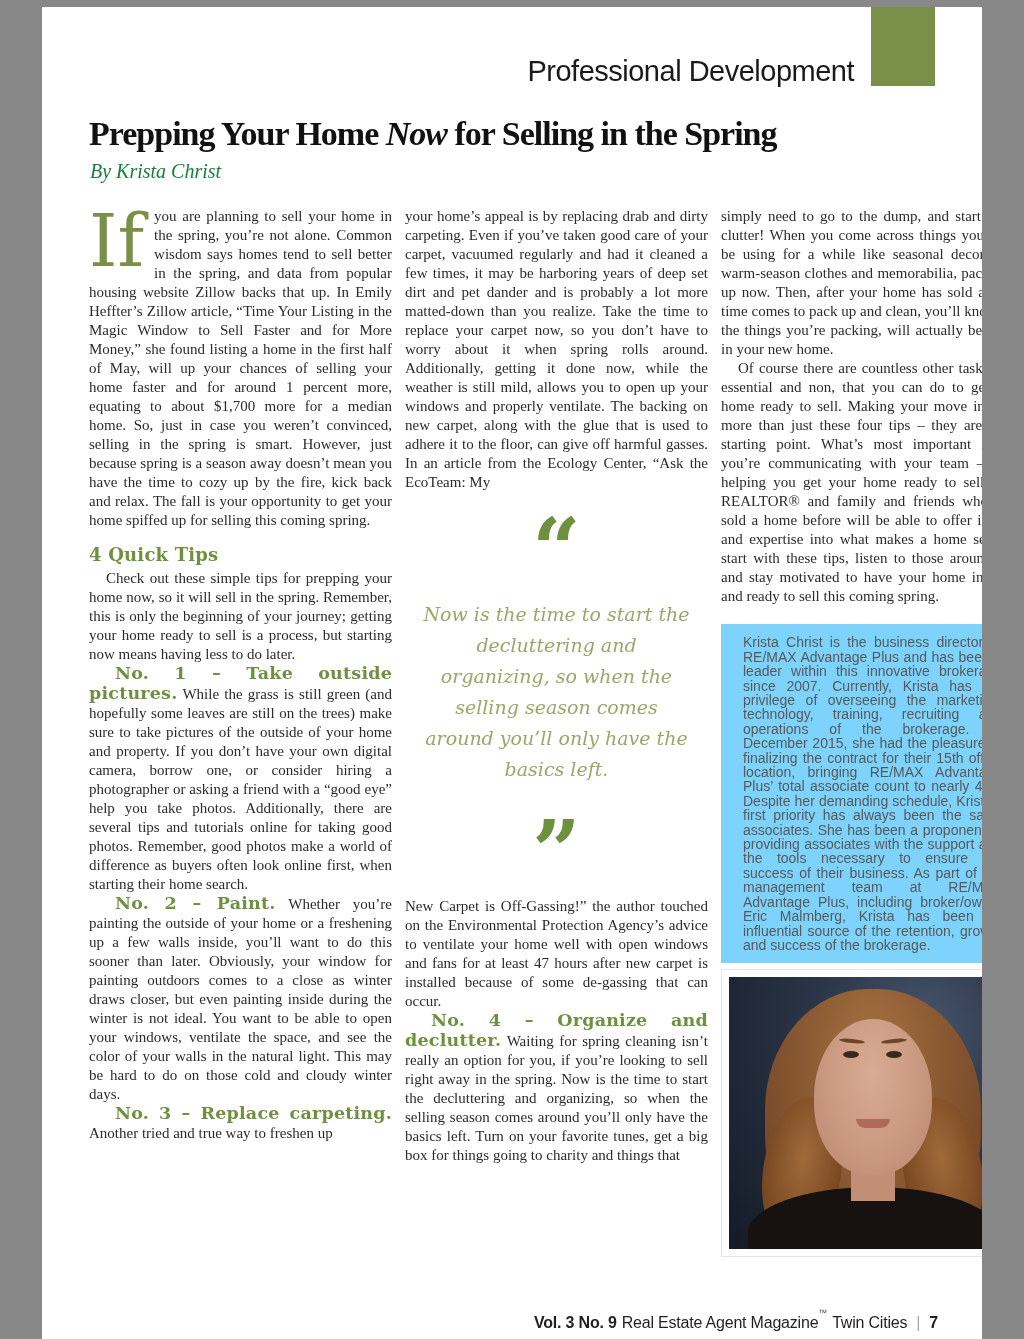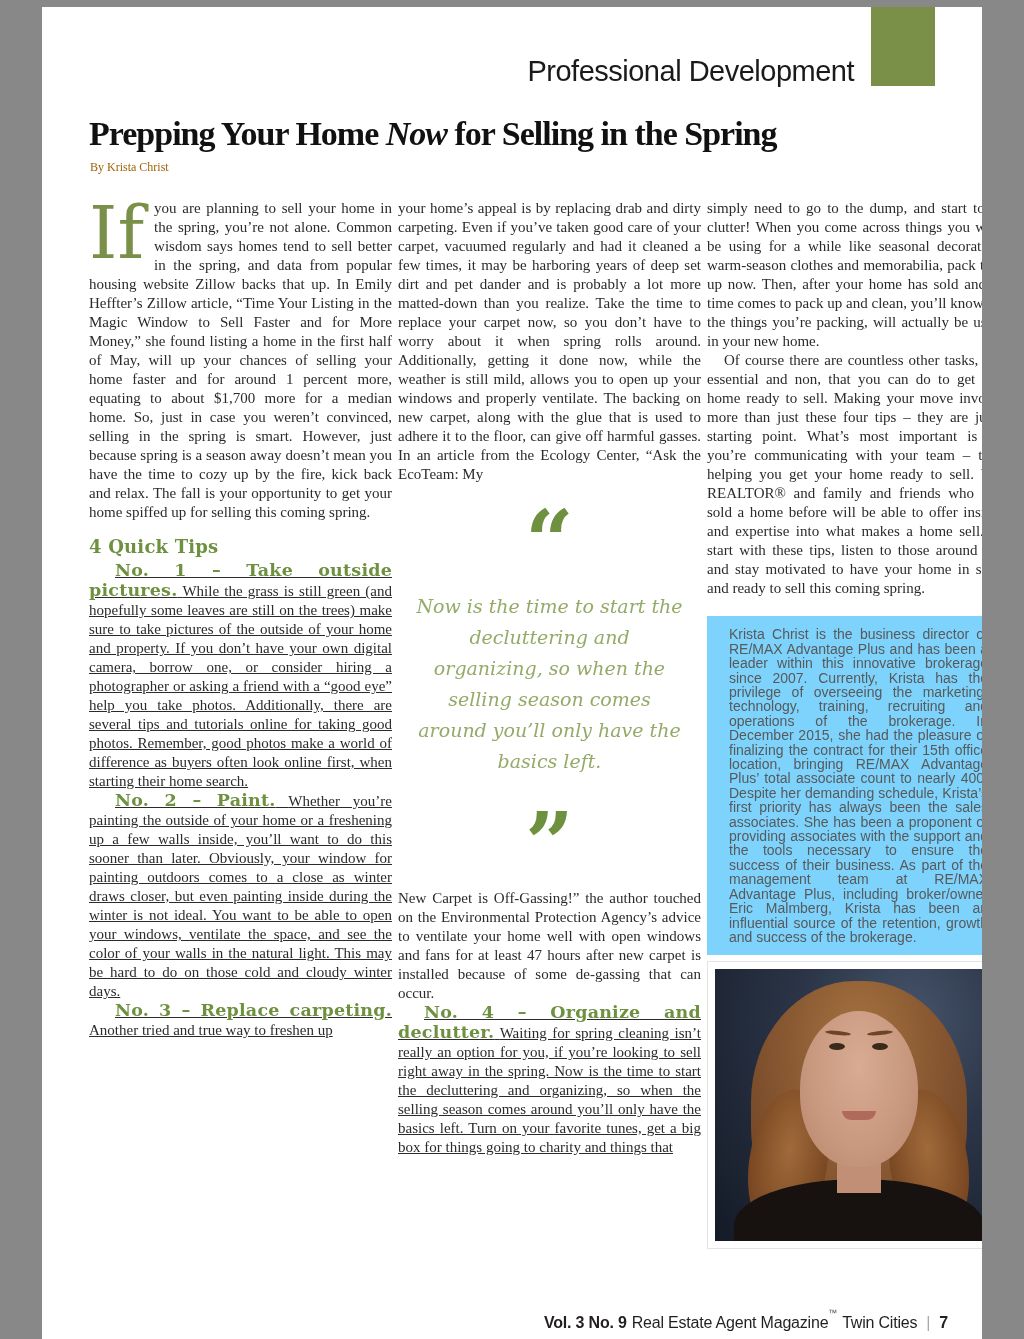--- a/index.html
+++ b/index.html
@@ -27,25 +27,25 @@
   
   .title{
     margin:8px 44px 0 47px;
     font-family:Liberation Serif, serif;
     font-size:34px;font-weight:bold;color:#111;
     letter-spacing:-1px;line-height:1.1;
   }
   .title em{font-style:italic;}
   .byline{
     margin:8px 44px 0 48px;
-    font-size:12px;color:#a16207;
+    font-style:italic;font-size:20px;color:#15803d;
   }
   
   .columns{
-    display:flex;gap:6px;
+    display:flex;gap:13px;
     padding:0 44px 0 47px;
     margin-top:24px;
   }
   .col{width:303px;flex:0 0 303px;}
   .body-p{
     margin:0;
     font-size:15px;line-height:19px;
     text-align:justify;
     hyphens:auto;-webkit-hyphens:auto;
   }
@@ -58,21 +58,21 @@
     padding:4px 10px 0 0;
   }
   .green-head{
     margin:14px 0 4px 0;
     font-family:"DejaVu Serif",serif;
     font-weight:bold;
     color:#6e9140;
     font-size:18px;letter-spacing:0.2px;
   }
   .green-head.big{font-size:23px;margin:18px 0 6px 0;}
-  .tip{margin:0;text-indent:26px;text-decoration:underline;}
+  .tip{margin:0;text-indent:26px;}
   .tip-label{
     font-family:"DejaVu Serif",serif;
     font-weight:bold;color:#6e9140;
     font-size:17.5px;letter-spacing:0.2px;
   }
   
   .quote-block{margin:34px 6px 22px 6px;text-align:center;}
   .quote-mark{
     font-family:"DejaVu Serif",serif;
     font-weight:bold;color:#6e9140;
@@ -141,21 +141,21 @@
   .photo .neck{
     position:absolute;top:180px;left:50%;transform:translateX(-50%);
     width:44px;height:44px;background:#c08f76;
   }
   .photo .shoulders{
     position:absolute;bottom:-30px;left:50%;transform:translateX(-50%);
     width:250px;height:92px;background:#171210;border-radius:50% 50% 0 0;
   }
   
   .footer{
-    position:absolute;right:34px;bottom:14px;
+    position:absolute;right:44px;bottom:14px;
     font-family:"Liberation Sans",sans-serif;
     font-size:16px;color:#231f20;
     display:flex;align-items:baseline;gap:5px;
     letter-spacing:-0.2px;
   }
   .footer .bold{font-weight:bold;}
   .footer .tm{font-size:9px;vertical-align:super;position:relative;top:-6px;color:#4d4d4d;}
   .footer .sep{color:#a7a9ac;margin:0 4px;}
 </style>
 </head>
@@ -170,20 +170,21 @@
 
   <h1 class="title"><span>Prepping Your Home </span><em>Now</em><span> for Selling in the Spring</span></h1>
 
   <div class="byline">By Krista Christ</div>
 
   <div class="columns">
 
     <div class="col">
       <p class="body-p"><span class="dropcap">If</span><span>you are planning to sell your home in the spring, you’re not alone. Common wisdom says homes tend to sell better in the spring, and data from popular housing website Zillow backs that up. In Emily Heffter’s Zillow article, “Time Your Listing in the Magic Window to Sell Faster and for More Money,” she found listing a home in the first half of May, will up your chances of selling your home faster and for around 1 percent more, equating to about $1,700 more for a median home. So, just in case you weren’t convinced, selling in the spring is smart. However, just because spring is a season away doesn’t mean you have the time to cozy up by the fire, kick back and relax. The fall is your opportunity to get your home spiffed up for selling this coming spring.</span></p>
       <h2 class="green-head">4 Quick Tips</h2>
+      <p class="body-p indent">Check out these simple tips for prepping your home now, so it will sell in the spring. Remember, this is only the beginning of your journey; getting your home ready to sell is a process, but starting now means having less to do later.</p>
       <p class="body-p tip"><span class="tip-label">No. 1 – Take outside pictures.</span> <span>While the grass is still green (and hopefully some leaves are still on the trees) make sure to take pictures of the outside of your home and property. If you don’t have your own digital camera, borrow one, or consider hiring a photographer or asking a friend with a “good eye” help you take photos. Additionally, there are several tips and tutorials online for taking good photos. Remember, good photos make a world of difference as buyers often look online first, when starting their home search.</span></p>
       <p class="body-p tip"><span class="tip-label">No. 2 – Paint.</span> <span>Whether you’re painting the outside of your home or a freshening up a few walls inside, you’ll want to do this sooner than later. Obviously, your window for painting outdoors comes to a close as winter draws closer, but even painting inside during the winter is not ideal. You want to be able to open your windows, ventilate the space, and see the color of your walls in the natural light. This may be hard to do on those cold and cloudy winter days.</span></p>
       <p class="body-p tip"><span class="tip-label">No. 3 – Replace carpeting.</span> <span>Another tried and true way to freshen up</span></p>
     </div>
 
     <div class="col">
       <p class="body-p">your home’s appeal is by replacing drab and dirty carpeting. Even if you’ve taken good care of your carpet, vacuumed regularly and had it cleaned a few times, it may be harboring years of deep set dirt and pet dander and is probably a lot more matted-down than you realize. Take the time to replace your carpet now, so you don’t have to worry about it when spring rolls around. Additionally, getting it done now, while the weather is still mild, allows you to open up your windows and properly ventilate. The backing on new carpet, along with the glue that is used to adhere it to the floor, can give off harmful gasses. In an article from the Ecology Center, “Ask the EcoTeam: My</p>
       <div class="quote-block">
         <span class="quote-mark open">“</span>
         <p class="quote-text">Now is the time to start the decluttering and organizing, so when the selling season comes around you’ll only have the basics left.</p>

